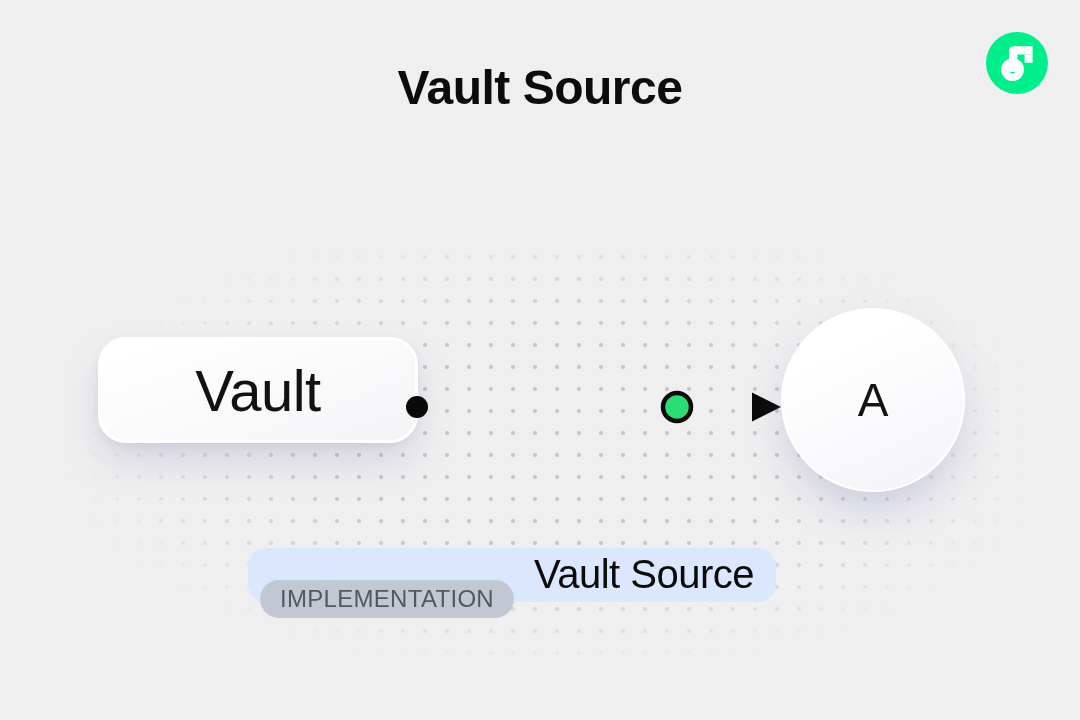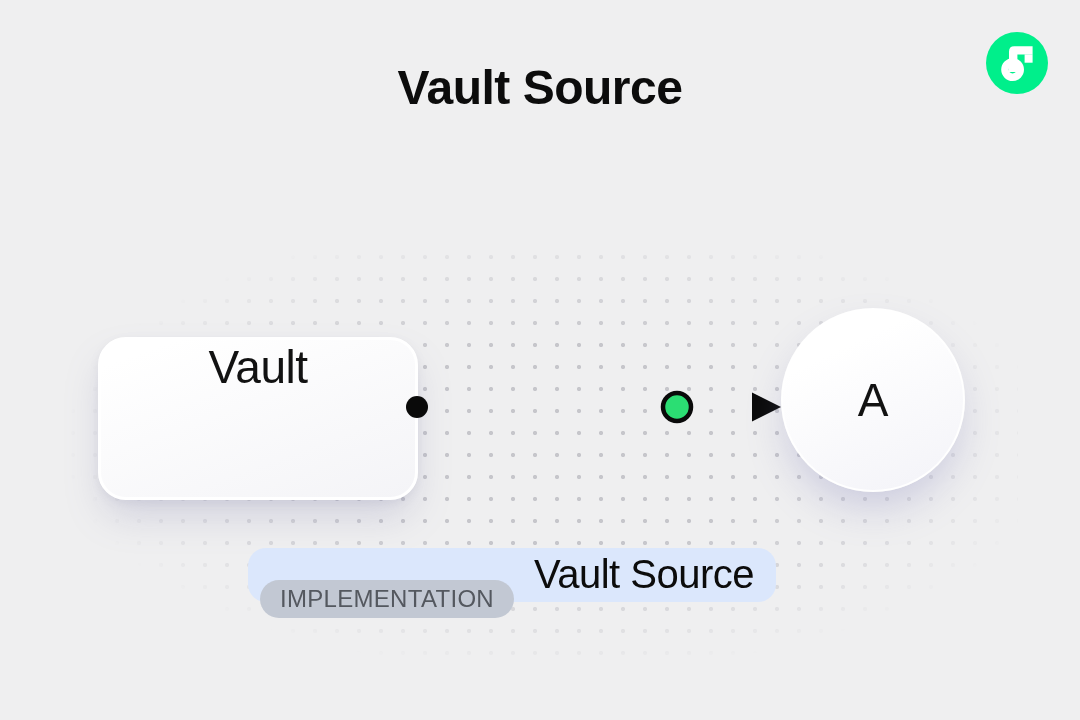--- a/index.html
+++ b/index.html
@@ -51,27 +51,27 @@
     position:absolute;
     left:0;top:176px;width:1080px;
     text-align:center;
     font-size:42px;font-weight:400;
     letter-spacing:-0.8px;
     color:#161616;
   }
   .node-vault{
     position:absolute;
     left:98px;top:337px;
-    width:320px;height:163px;
+    width:320px;height:106px;
     border-radius:28px;
     background:linear-gradient(160deg,#ffffff 10%,#f4f4f7 100%);
     border:3px solid #ffffff;
     box-shadow:0 20px 38px -6px rgba(126,126,168,.28), 0 3px 8px rgba(130,130,160,.10);
-    display:flex;align-items:flex-start;justify-content:center;
-    font-size:46px;color:#121212;letter-spacing:-0.5px;
+    display:flex;align-items:center;justify-content:center;
+    font-size:58px;color:#121212;letter-spacing:-0.5px;
   }
   .node-account{
     position:absolute;
     left:781px;top:308px;
     width:184px;height:184px;
     border-radius:50%;
     background:linear-gradient(155deg,#ffffff 25%,#f3f3f8 100%);
     border:2px solid rgba(255,255,255,.95);
     box-shadow:0 20px 40px -6px rgba(125,125,185,.32);
     display:flex;align-items:center;justify-content:center;

